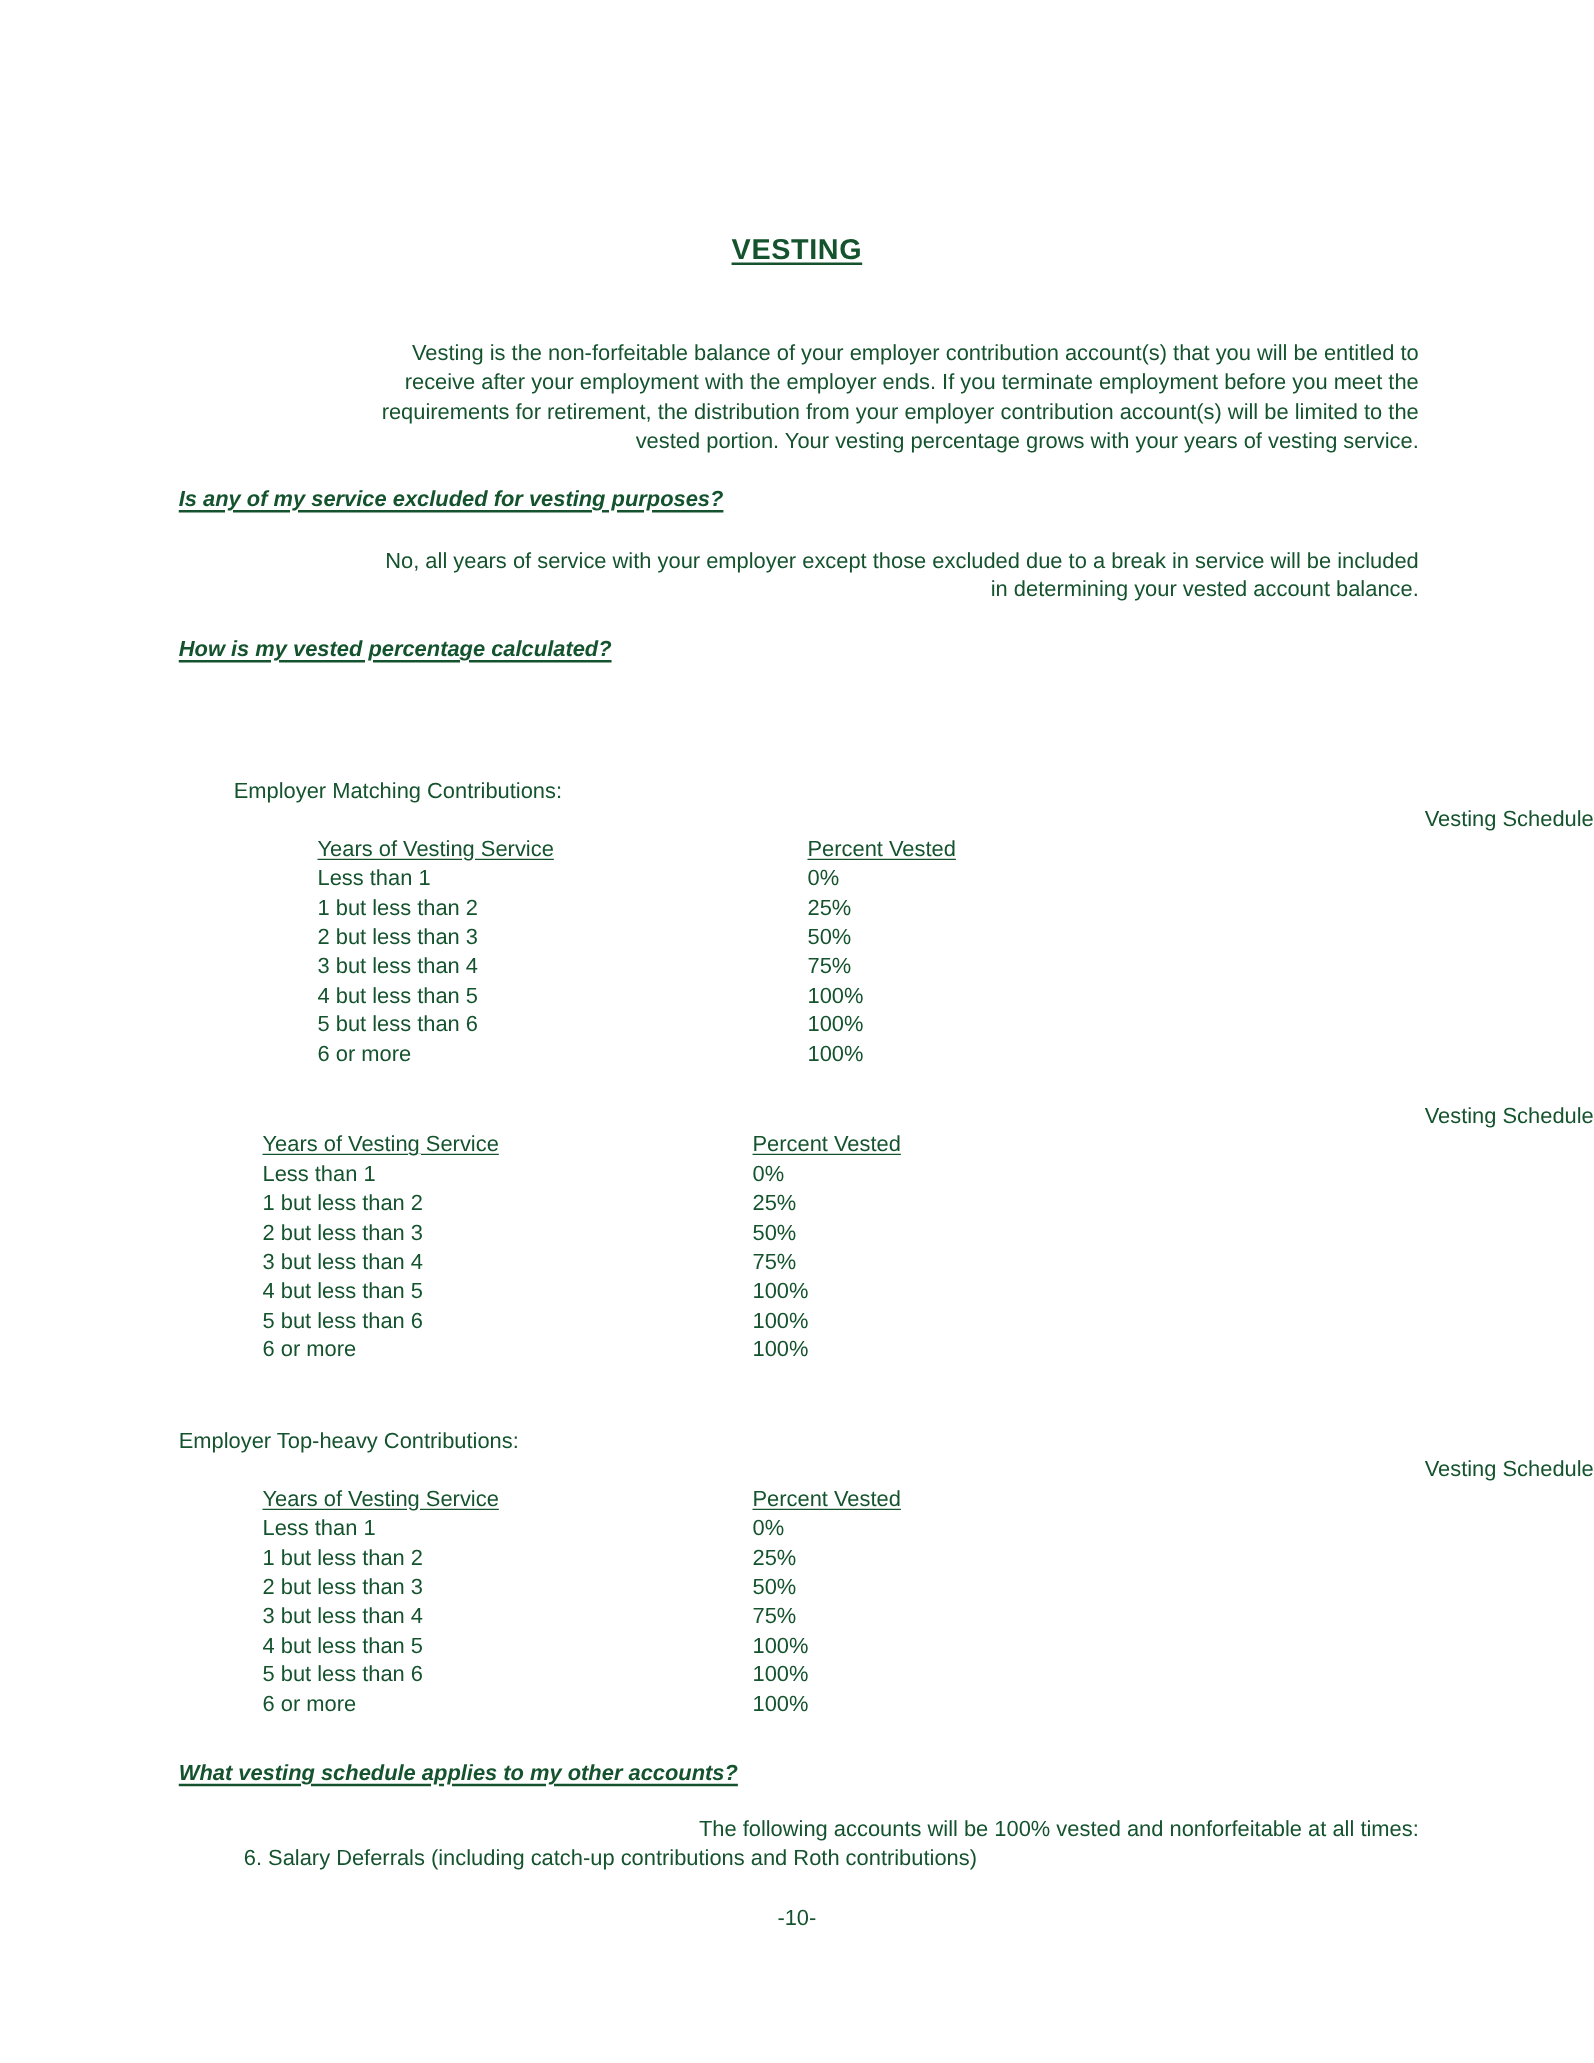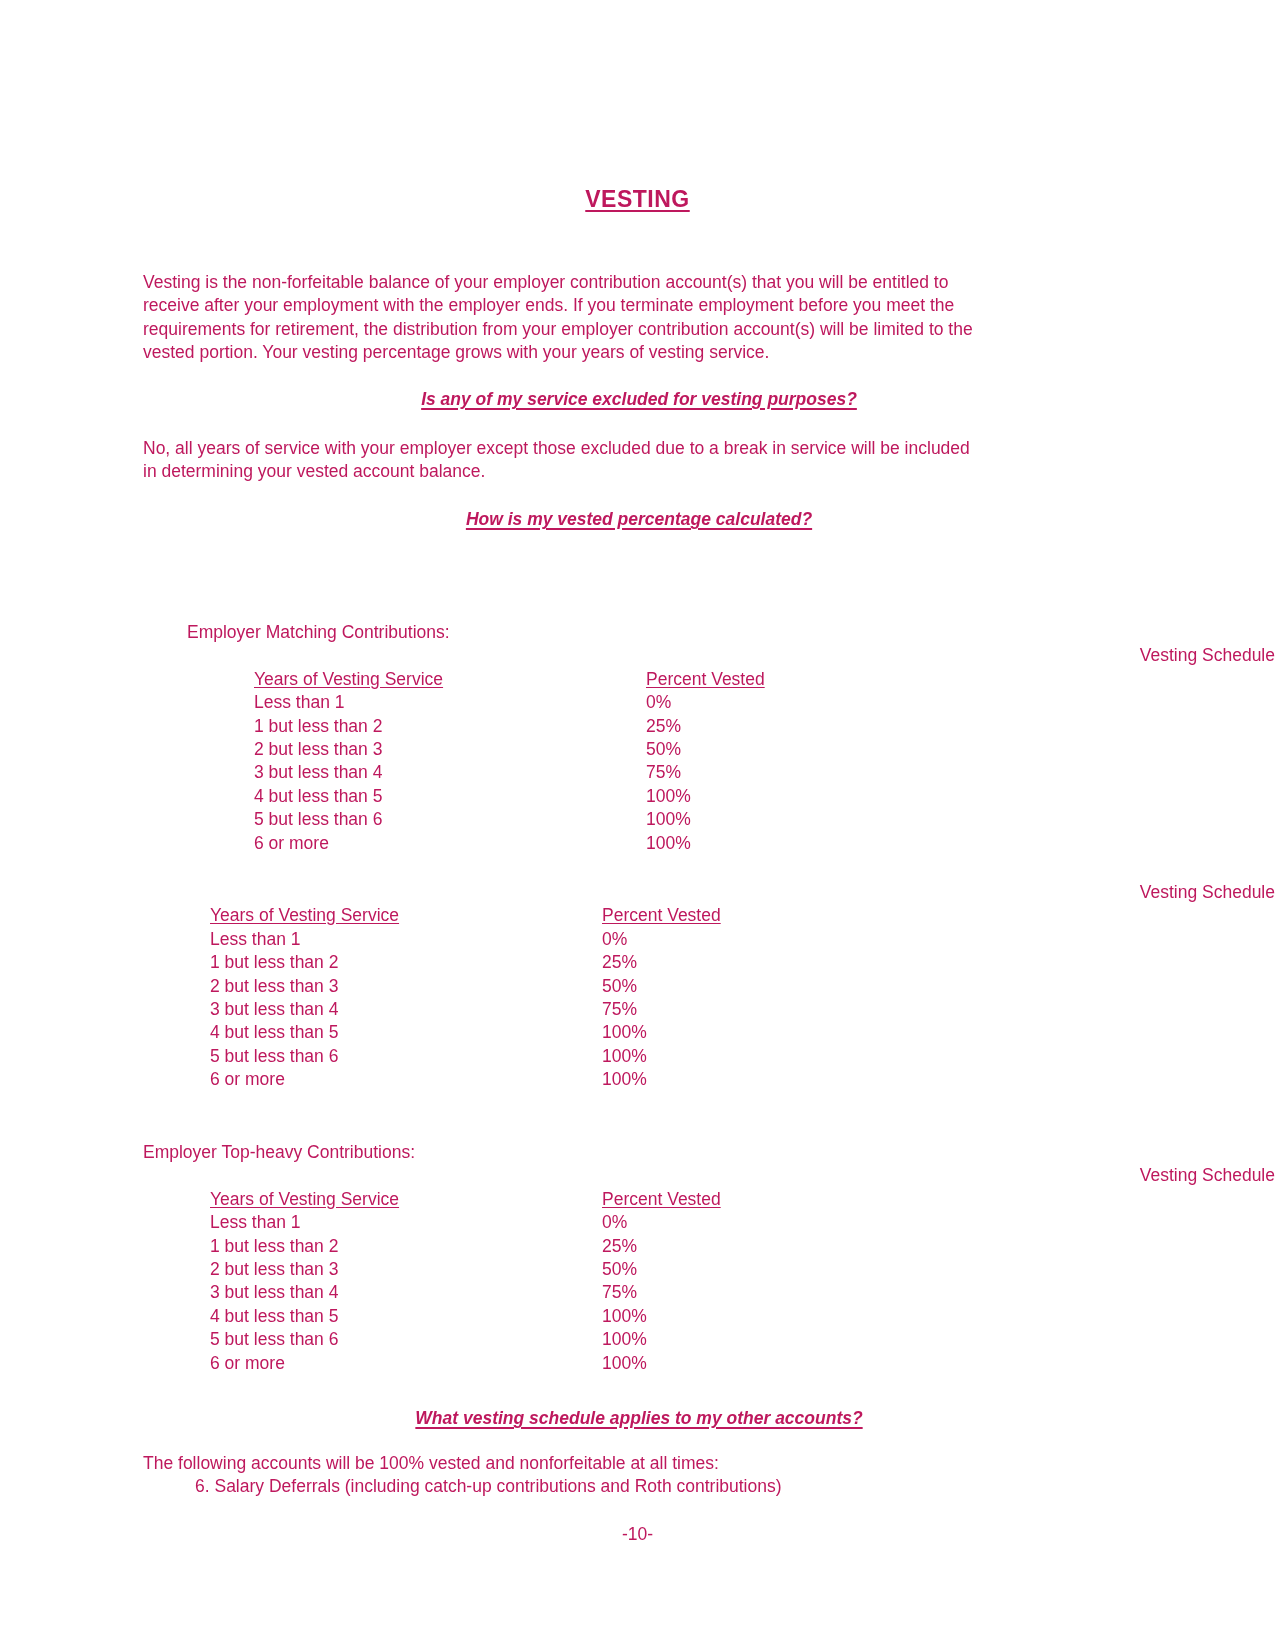--- a/index.html
+++ b/index.html
@@ -1,44 +1,43 @@
 <!DOCTYPE html>
 <html><head>
 <meta charset="utf-8">
 <style>
   html, body { margin:0; padding:0; background:#ffffff; }
   .page {
     position:relative;
     width:1275px;
     height:1650px;
     background:#ffffff;
-    color:#be185d;
+    color:#14532d;
     font-family:"Liberation Sans","DejaVu Sans",sans-serif;
     font-size:17.5px;
     line-height:23.4px;
     overflow:hidden;
   }
   .abs { position:absolute; left:143px; right:140px; }
   .doc-title {
     position:absolute; left:0; right:0; top:188px;
     text-align:center;
     font-size:23px; font-weight:bold;
     letter-spacing:0.5px;
     text-decoration:underline;
     text-decoration-thickness:2px;
     text-underline-offset:3px;
   }
-  .para { white-space:pre-wrap; }
+  .para { white-space:pre-wrap;text-align:right; }
   .q-heading {
     font-weight:bold;
     font-style:italic;
     text-decoration:underline;
     text-decoration-thickness:2px;
     text-underline-offset:3px;
-    text-align:center;
   }
   .schedule { position:absolute; left:143px; right:0; }
   .sched-sub { margin-left:42px;text-align:right; }
   .srow { position:relative; margin-left:67px; }
   .srow .c2 { position:absolute; left:392px; top:0; white-space:nowrap; }
   .u { text-decoration:underline; text-underline-offset:2px; }
   .list-item { white-space:pre-wrap; }
   .footer { position:absolute; left:0; right:0; top:1523px; text-align:center; }
 </style>
 </head>

